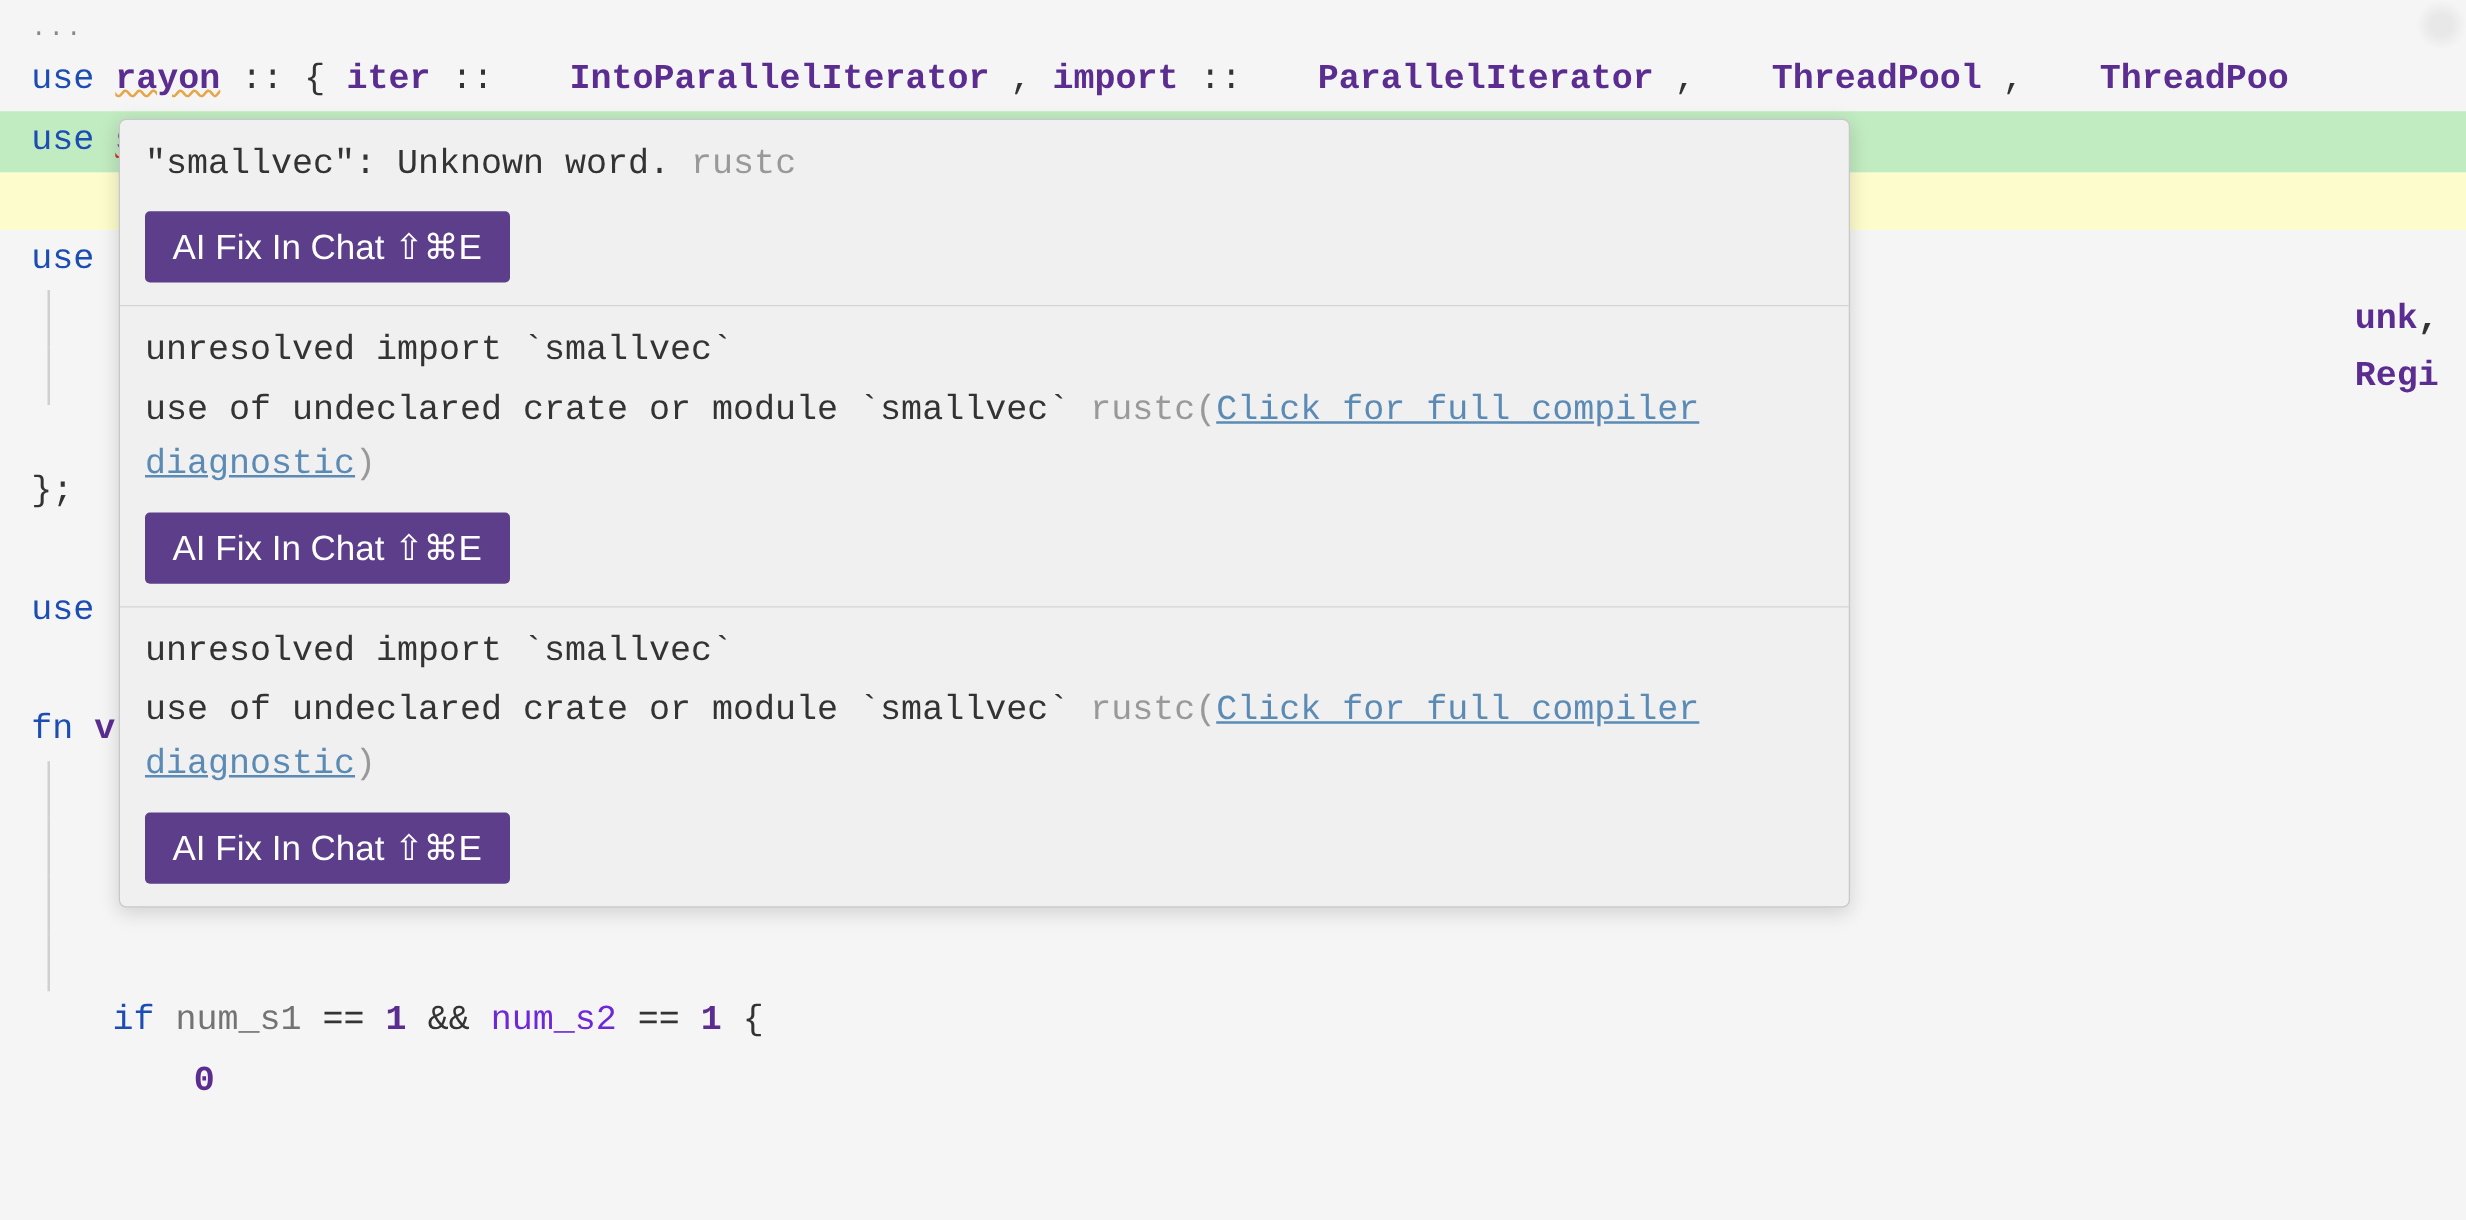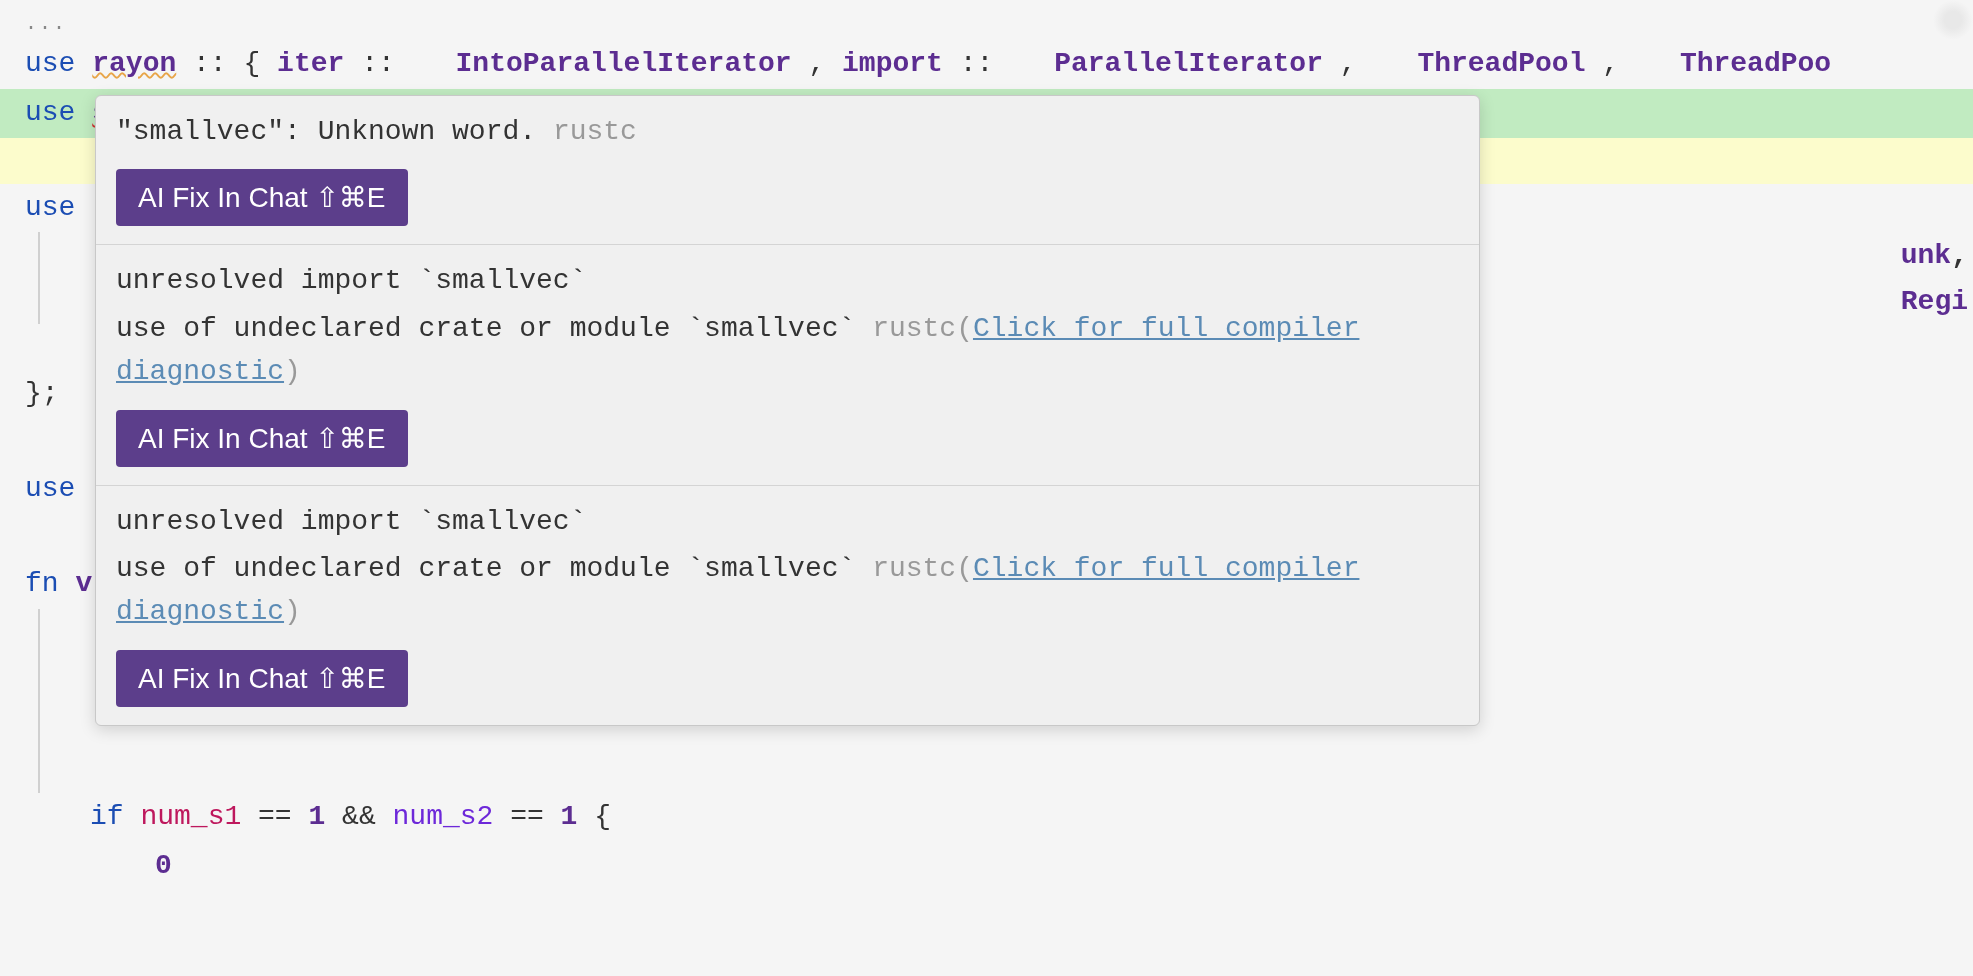--- a/index.html
+++ b/index.html
@@ -138,21 +138,21 @@
       font-weight: 500;
       padding: 12px 22px;
       border-radius: 4px;
       cursor: pointer;
       margin-top: 12px;
       border: none;
     }
     
     .partial-text-right {
       position: absolute;
-      right: 0;
+      right: 17px;
       color: #5c2d91;
       font-weight: bold;
       padding-right: 5px;
     }
     
     .gutter-breadcrumb {
       position: absolute;
       top: 0;
       right: 0;
       width: 40px;
@@ -257,21 +257,21 @@
     <span class="bracket-line" style="top:0;height:46px;"></span>
   </div>
   <div class="code-line" style="position:relative;height:46px;">
     <span class="bracket-line" style="top:0;height:46px;"></span>
   </div>
 
   <div class="code-line" style="position:relative;padding-left:90px;">
     
     <span class="keyword">if</span>
     <span> </span>
-    <span style="color:#be185d;">num_s1</span>
+    <span style="color:#737373;">num_s1</span>
     <span> </span>
     <span class="operator">==</span>
     <span> </span>
     <span class="number">1</span>
     <span> </span>
     <span class="operator">&amp;&amp;</span>
     <span> </span>
     <span style="color:#6d28d9;text-align:center;">num_s2</span>
     <span> </span>
     <span class="operator">==</span>

